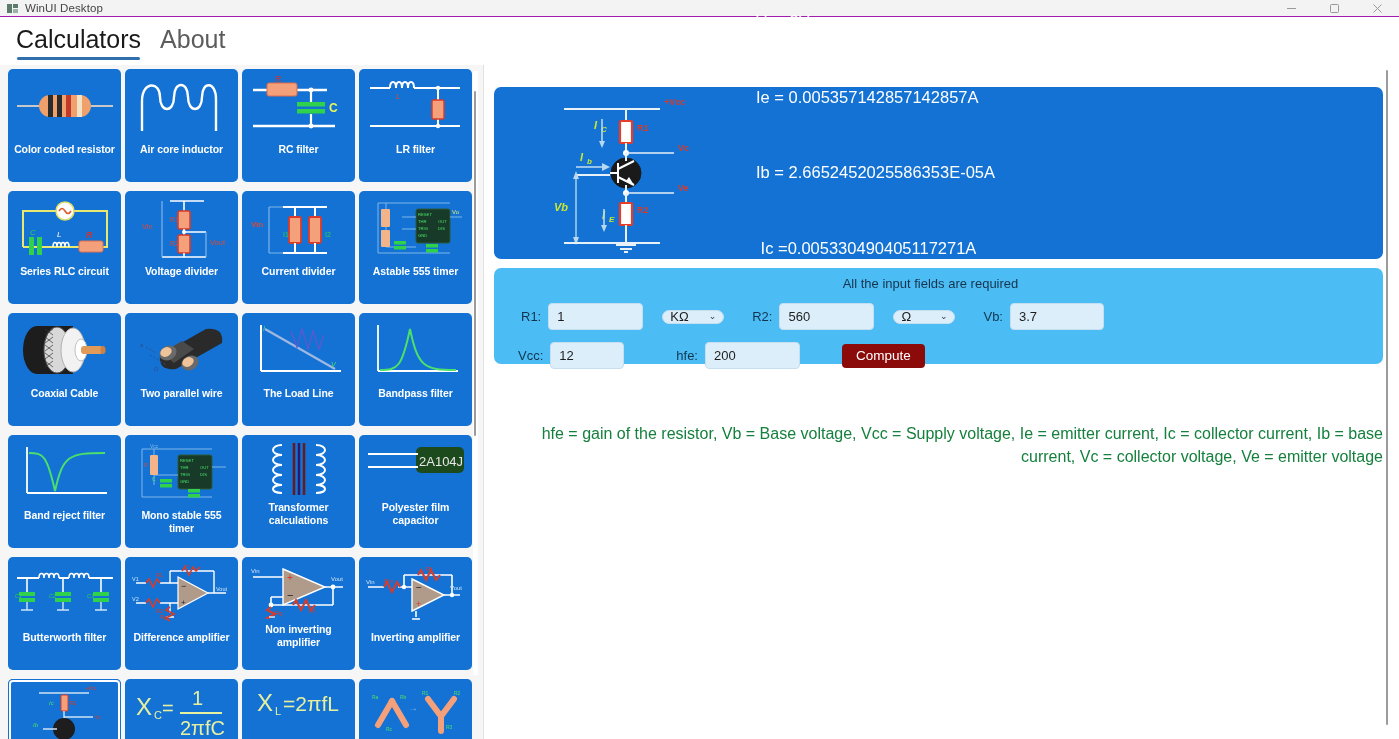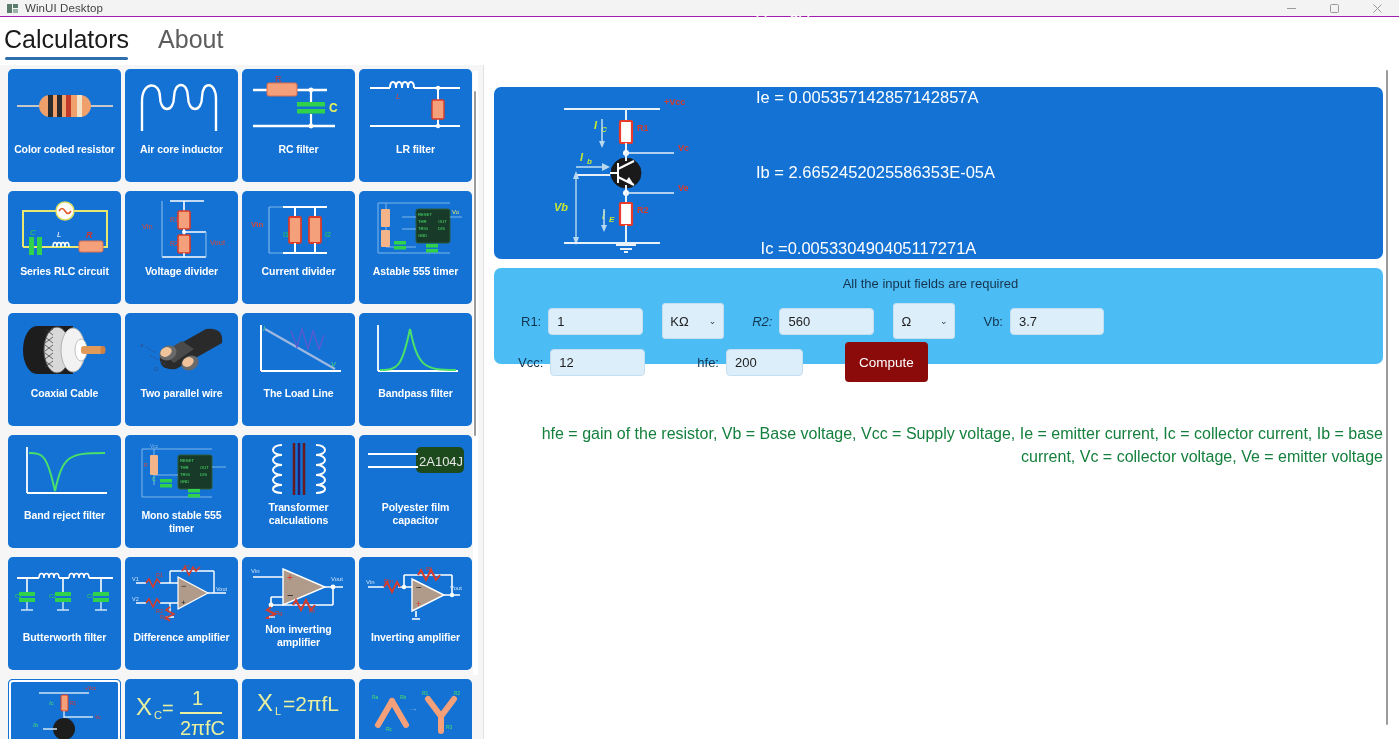--- a/index.html
+++ b/index.html
@@ -53,22 +53,22 @@
     color: #9a9a9a;
   }
   .tb-btn svg { display: block; }
 
   
   .navbar {
     height: 48px;
     background: #ffffff;
     display: flex;
     align-items: center;
-    padding-left: 4px;
-    gap: 29px;
+    padding-left: 16px;
+    gap: 19px;
   }
   .nav-tab {
     font-size: 25px;
     color: #5c5c5c;
     font-weight: 400;
     padding-bottom: 4px;
     position: relative;
     line-height: 1;
   }
   .nav-tab.active { color: #1a1a1a; }
@@ -231,51 +231,51 @@
     border-radius: 4px;
     height: 27px;
     font-size: 13px;
     color: #1d1d1d;
     padding: 0 8px;
     font-family: "Liberation Sans", sans-serif;
     outline: none;
   }
   .w-r1 { width: 95px; }
   .w-vb { width: 94px; }
-  .w-vcc { width: 95px; }
-  .w-hfe { width: 77px; }
+  .w-vcc { width: 74px; }
+  .w-hfe { width: 95px; }
   .combo {
     background: #ddeefb;
     border: 1px solid #c6dff0;
-    border-radius: 3px;
-    height: 36px;
+    border-radius: 12px;
+    height: 14px;
     width: 62px;
     display: flex;
     align-items: center;
     justify-content: space-between;
     padding: 0 7px;
     font-size: 13px;
     color: #1d1d1d;
     margin-left: 19px;
   }
   .combo .chev {
     font-size: 9px;
     color: #3a3a3a;
     line-height: 1;
   }
-  .gap-r2 { margin-left: 28px; font-style: italic; }
+  .gap-r2 { margin-left: 28px; }
   .gap-vb { margin-left: 28px; }
   .gap-hfe { margin-left: 52px; }
   .compute-btn {
     margin-left: 42px;
     background: #8b0a0a;
     color: #ffffff;
     border: none;
     border-radius: 4px;
-    height: 40px;
+    height: 24px;
     padding: 0 14px;
     font-size: 13.5px;
     font-family: "Liberation Sans", sans-serif;
     cursor: pointer;
   }
 
   .legend-text {
     position: absolute;
     left: 12px; top: 357px;
     width: 887px;

